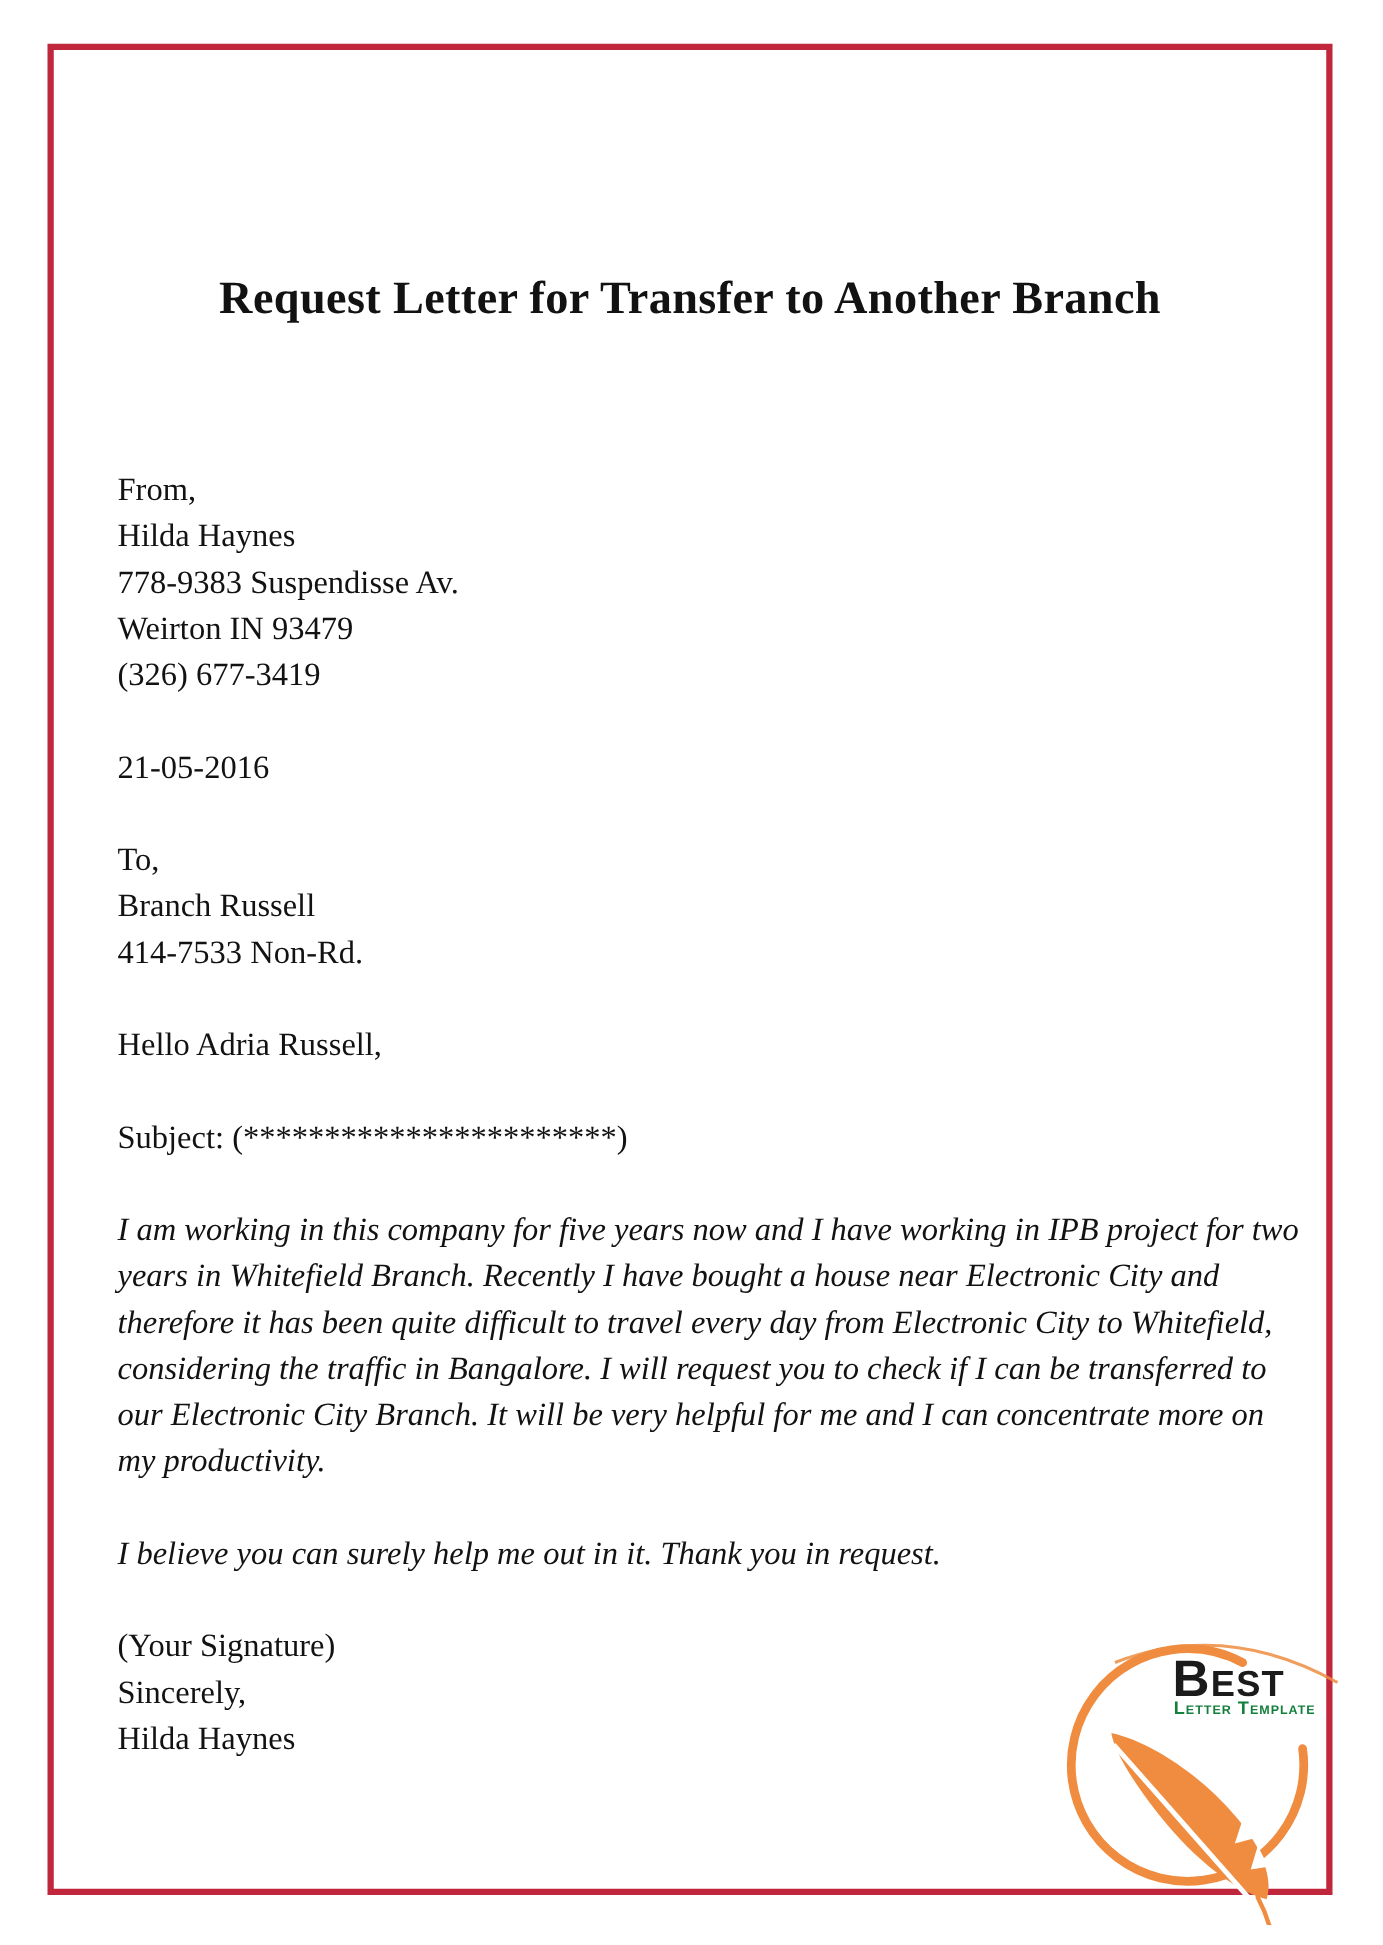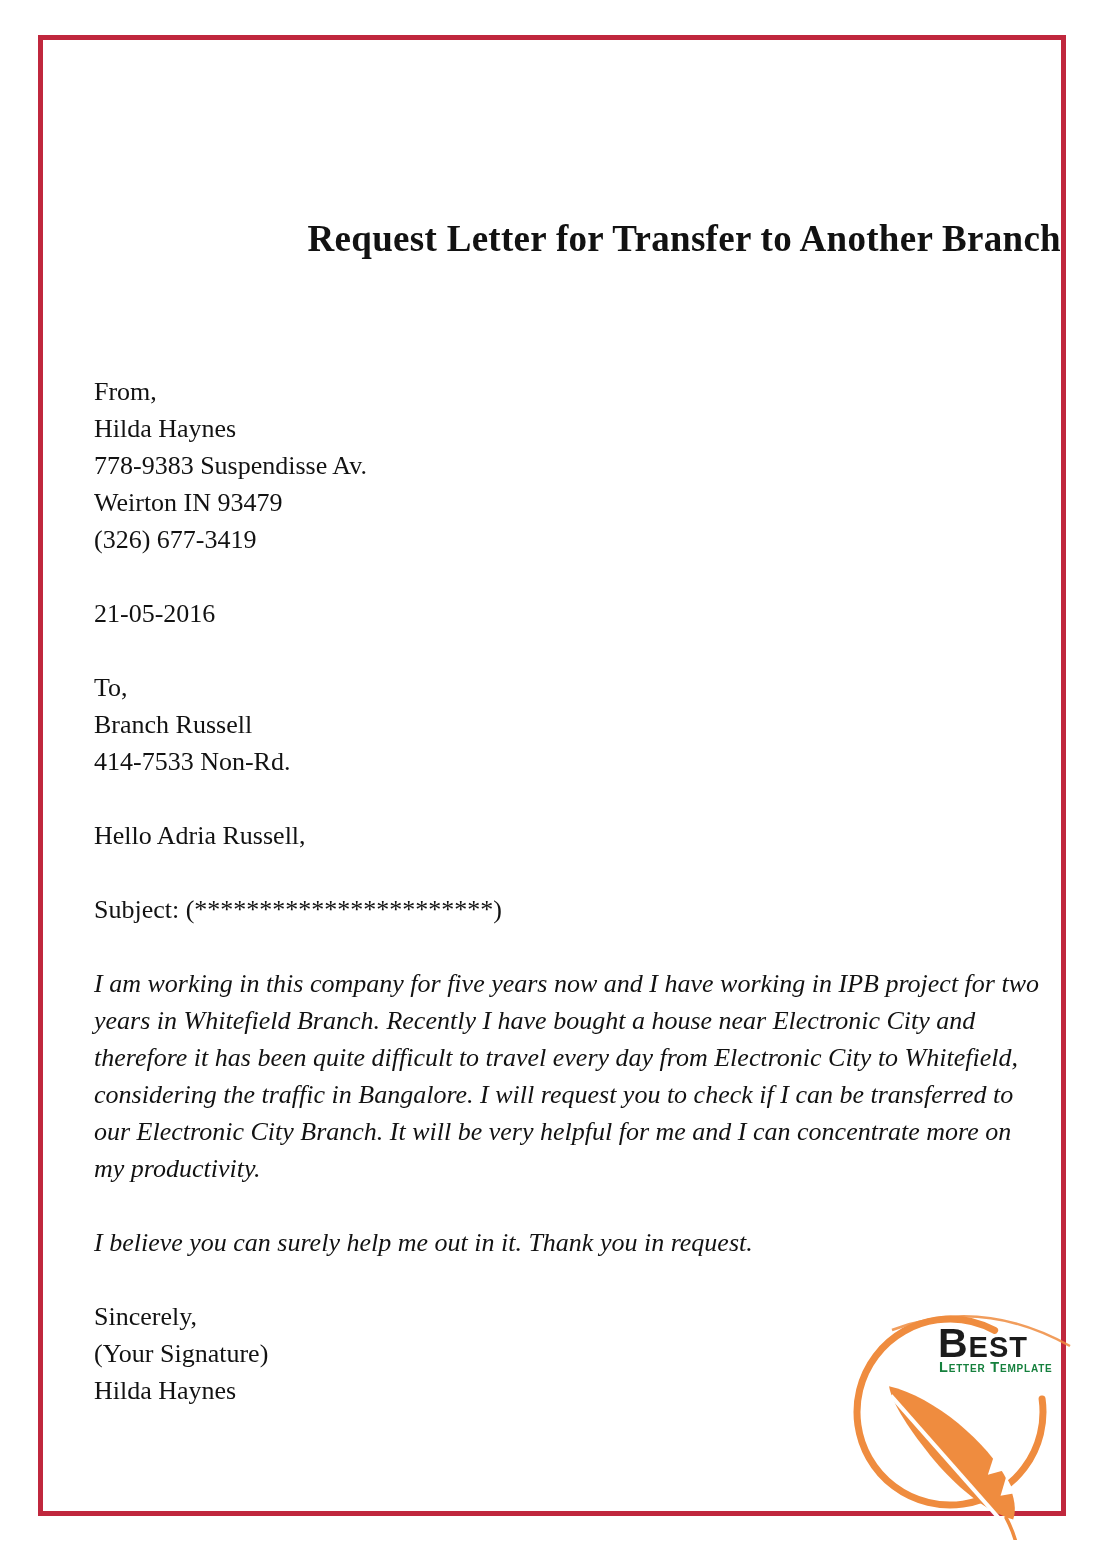--- a/index.html
+++ b/index.html
@@ -22,21 +22,21 @@
     width: 1018px;
     height: 1471px;
     border: 5px solid #c0273d;
     background: #ffffff;
   }
   .title {
     position: absolute;
     top: 152px;
     left: 0;
     width: 100%;
-    text-align: right;
+    text-align: center;
     font-size: 37px;
     font-weight: bold;
     letter-spacing: 0.3px;
     white-space: nowrap;
   }
   .content {
     position: absolute;
     left: 39px;
     top: 333px;
     width: 952px;
@@ -115,22 +115,22 @@
 
     <div class="block">
       <div class="line">Subject: (***********************)</div>
     </div>
 
     <p class="para">I am working in this company for five years now and I have working in IPB project for two years in Whitefield Branch. Recently I have bought a house near Electronic City and therefore it has been quite difficult to travel every day from Electronic City to Whitefield, considering the traffic in Bangalore. I will request you to check if I can be transferred to our Electronic City Branch. It will be very helpful for me and I can concentrate more on my productivity.</p>
 
     <p class="para">I believe you can surely help me out in it. Thank you in request.</p>
 
     <div class="block">
+      <div class="line">(Your Signature)</div>
       <div class="line">Sincerely,</div>
-      <div class="line">(Your Signature)</div>
       <div class="line">Hilda Haynes</div>
     </div>
 
   </div>
 
   <div class="logo">
     <svg width="245" height="250" viewBox="0 0 245 250">
 
       <circle cx="110" cy="122" r="93" fill="none" stroke="#ef8c3f" stroke-width="7" stroke-dasharray="497 87" stroke-linecap="round" transform="rotate(-8 110 122)"></circle>
 

